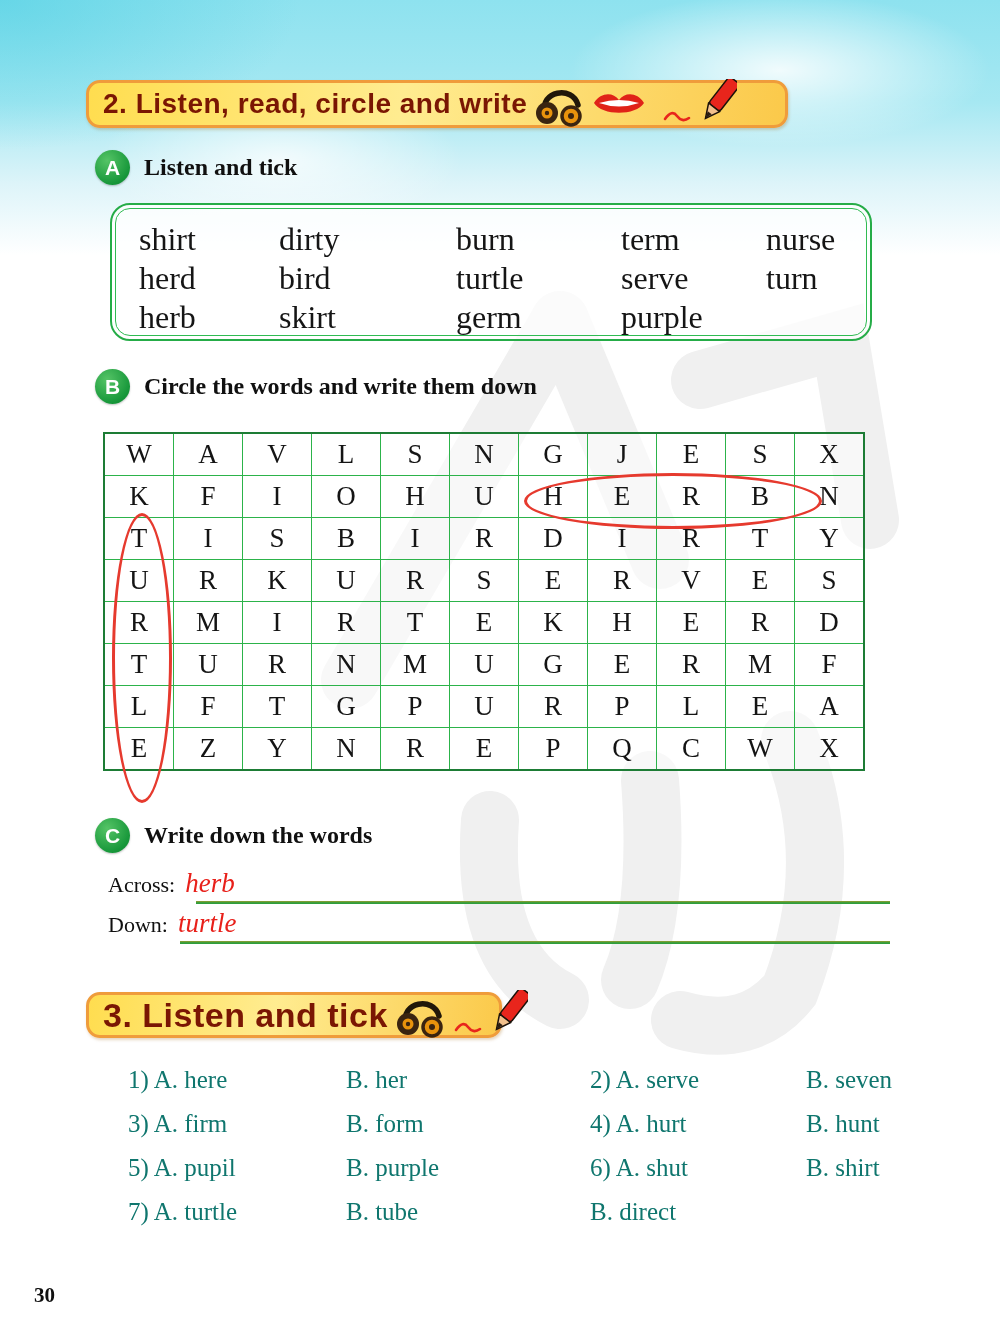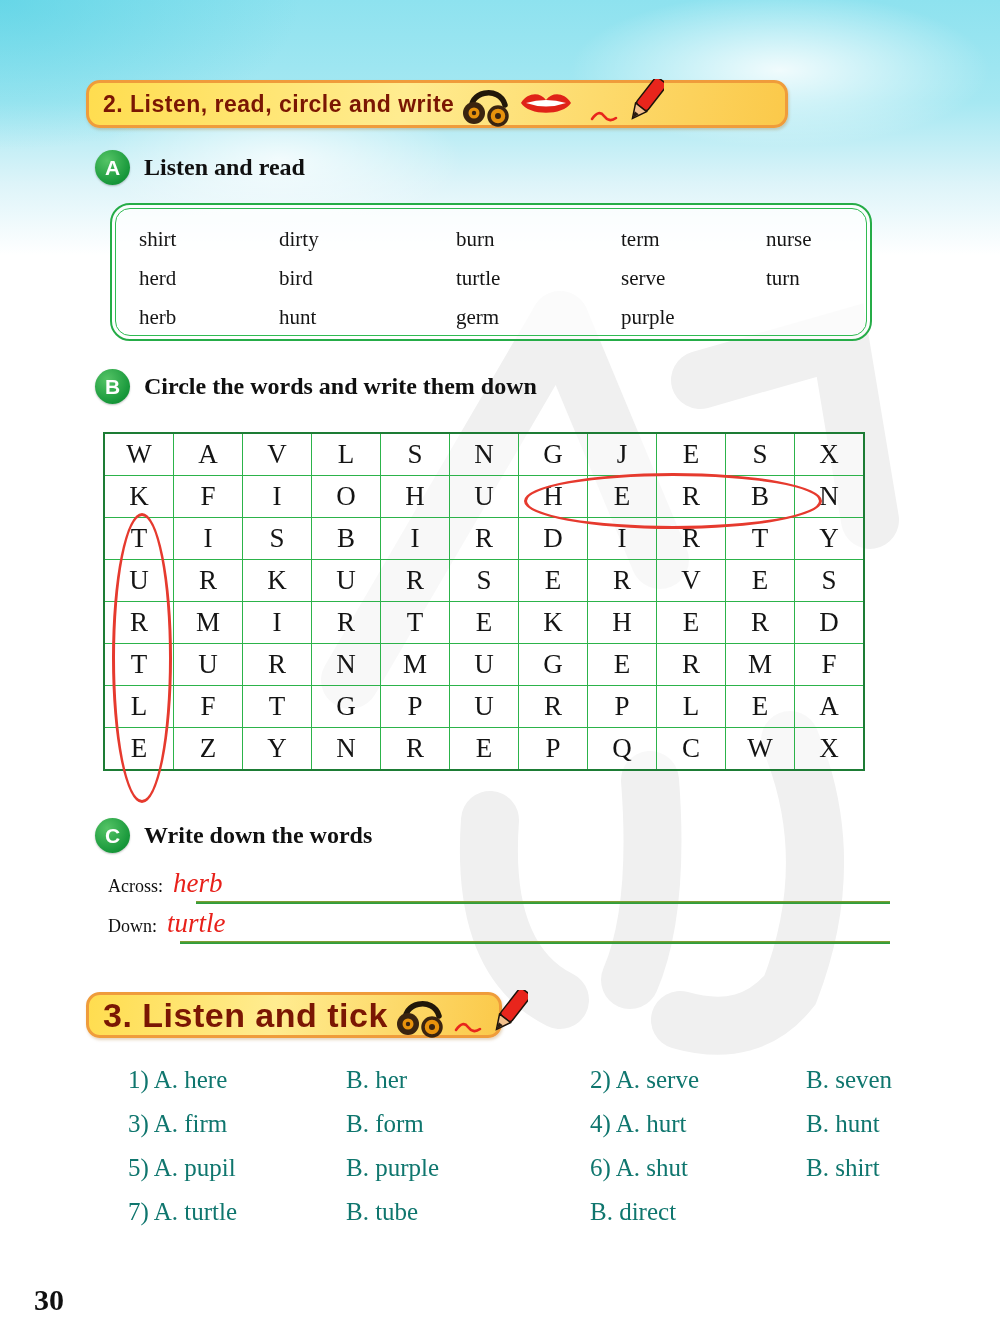--- a/index.html
+++ b/index.html
@@ -20,21 +20,21 @@
   .content{position:absolute;left:0;top:0;width:1000px;height:1336px;z-index:1;}
 
   
   .banner{position:absolute;display:flex;align-items:center;gap:6px;
     border:3px solid #ef9c3b;border-radius:14px;
     background:linear-gradient(100deg,#ffdd4f 0%,#ffec90 45%,#fbc94a 100%);
     box-shadow:1px 2px 3px rgba(150,90,0,.25);padding:0 10px 0 14px;box-sizing:border-box;}
   .banner-title{font-family:"Liberation Sans",sans-serif;font-weight:bold;color:#7a1603;
     letter-spacing:.5px;white-space:nowrap;}
   .banner2{left:86px;top:80px;width:702px;height:48px;}
-  .banner2 .banner-title{font-size:23px;}
+  .banner2 .banner-title{font-size:28px;}
   .banner3{left:86px;top:992px;width:416px;height:46px;}
   .banner3 .banner-title{font-size:34px;}
   .banner svg{flex:0 0 auto;}
 
   
   .sec-head{position:absolute;display:flex;align-items:center;gap:14px;}
   .badge{width:35px;height:35px;border-radius:50%;
     background:radial-gradient(circle at 35% 30%,#55c466,#17973a 70%,#0e7d2b);
     color:#fff;font-family:"Liberation Sans",sans-serif;font-weight:bold;font-size:21px;
     display:flex;align-items:center;justify-content:center;box-shadow:0 1px 2px rgba(0,0,0,.25);}
@@ -43,49 +43,49 @@
   .head-b{left:95px;top:369px;}
   .head-c{left:95px;top:818px;}
 
   
   .wordbox-outer{position:absolute;left:110px;top:203px;width:762px;height:138px;
     border:2px solid #25ac47;border-radius:20px;padding:3px;box-sizing:border-box;
     background:rgba(255,255,255,.75);}
   .wordbox-inner{width:100%;height:100%;border:1.5px solid #2fbb52;border-radius:15px;box-sizing:border-box;
     padding:12px 0 0 23px;}
   .wordbox-grid{display:grid;grid-template-columns:140px 177px 165px 145px 1fr;grid-auto-rows:39px;}
-  .wb-word{font-size:21px;color:#151515;line-height:36px;}
+  .wb-word{font-size:32px;color:#151515;line-height:36px;}
 
   
   .wordsearch{position:absolute;left:103px;top:432px;border-collapse:collapse;
     background:rgba(255,255,255,.55);}
   .wordsearch td{width:68px;height:41px;border:1.8px solid #2cb34a;
     text-align:center;font-size:27px;color:#141414;padding:0;}
   .wordsearch{border:2.5px solid #1d7c35;}
 
   .red-ellipse{position:absolute;border:3px solid #e63a2e;border-radius:50%;z-index:2;}
   .ellipse-herb{left:524px;top:473px;width:292px;height:50px;}
   .ellipse-turtle{left:112px;top:513px;width:54px;height:284px;}
 
   
   .answer-row{position:absolute;left:108px;height:40px;}
-  .answer-row .label{font-size:18px;color:#101010;}
+  .answer-row .label{font-size:22px;color:#101010;}
   .answer-row .answer{font-size:27px;font-style:italic;color:#e8201a;margin-left:10px;}
   .answer-line{position:absolute;height:2.5px;background:linear-gradient(to bottom,#9c9c30 0%,#2f9e3c 60%);}
   .row-across{top:868px;}
   .line-across{left:196px;top:901px;width:694px;}
   .row-down{top:908px;}
   .line-down{left:180px;top:941px;width:710px;}
 
   
   .mc-list{position:absolute;left:128px;top:1058px;width:780px;
     display:grid;grid-template-columns:218px 244px 216px 1fr;grid-auto-rows:44px;}
   .mc-cell{font-size:25px;color:#0f766e;line-height:44px;white-space:nowrap;}
 
-  .page-number{position:absolute;left:34px;top:1283px;font-size:30px;font-weight:bold;color:#101010;}
+  .page-number{position:absolute;left:34px;top:1283px;font-size:21px;font-weight:bold;color:#101010;}
 </style>
 </head>
 <body>
 
 <div class="page">
   <div class="sky"></div>
 
   <svg class="watermark" width="740" height="800" viewBox="0 0 740 800">
     <g fill="none" stroke="#f0f0f0" stroke-width="58" stroke-linecap="round">
       <path d="M330 60 L120 420"></path>
@@ -118,38 +118,38 @@
         <g transform="rotate(38 58 22)">
           <rect x="51" y="-4" width="14" height="34" rx="3" fill="#e8251c" stroke="#1c120a" stroke-width="1.5"></rect>
           <polygon points="51,30 65,30 58,44" fill="#f2c08c" stroke="#1c120a" stroke-width="1.5"></polygon>
           <polygon points="55.5,37 60.5,37 58,44" fill="#2a1c10"></polygon>
         </g>
       </svg>
     </div>
 
     <div class="sec-head head-a">
       <div class="badge">A</div>
-      <div class="sec-title">Listen and read</div>
+      <div class="sec-title">Listen and tick</div>
     </div>
 
     <div class="wordbox-outer">
       <div class="wordbox-inner">
         <div class="wordbox-grid">
             <span class="wb-word">shirt</span>
             <span class="wb-word">dirty</span>
             <span class="wb-word">burn</span>
             <span class="wb-word">term</span>
             <span class="wb-word">nurse</span>
             <span class="wb-word">herd</span>
             <span class="wb-word">bird</span>
             <span class="wb-word">turtle</span>
             <span class="wb-word">serve</span>
             <span class="wb-word">turn</span>
             <span class="wb-word">herb</span>
-            <span class="wb-word">hunt</span>
+            <span class="wb-word">skirt</span>
             <span class="wb-word">germ</span>
             <span class="wb-word">purple</span>
           </div>
       </div>
     </div>
 
     <div class="sec-head head-b">
       <div class="badge">B</div>
       <div class="sec-title">Circle the words and write them down</div>
     </div>

